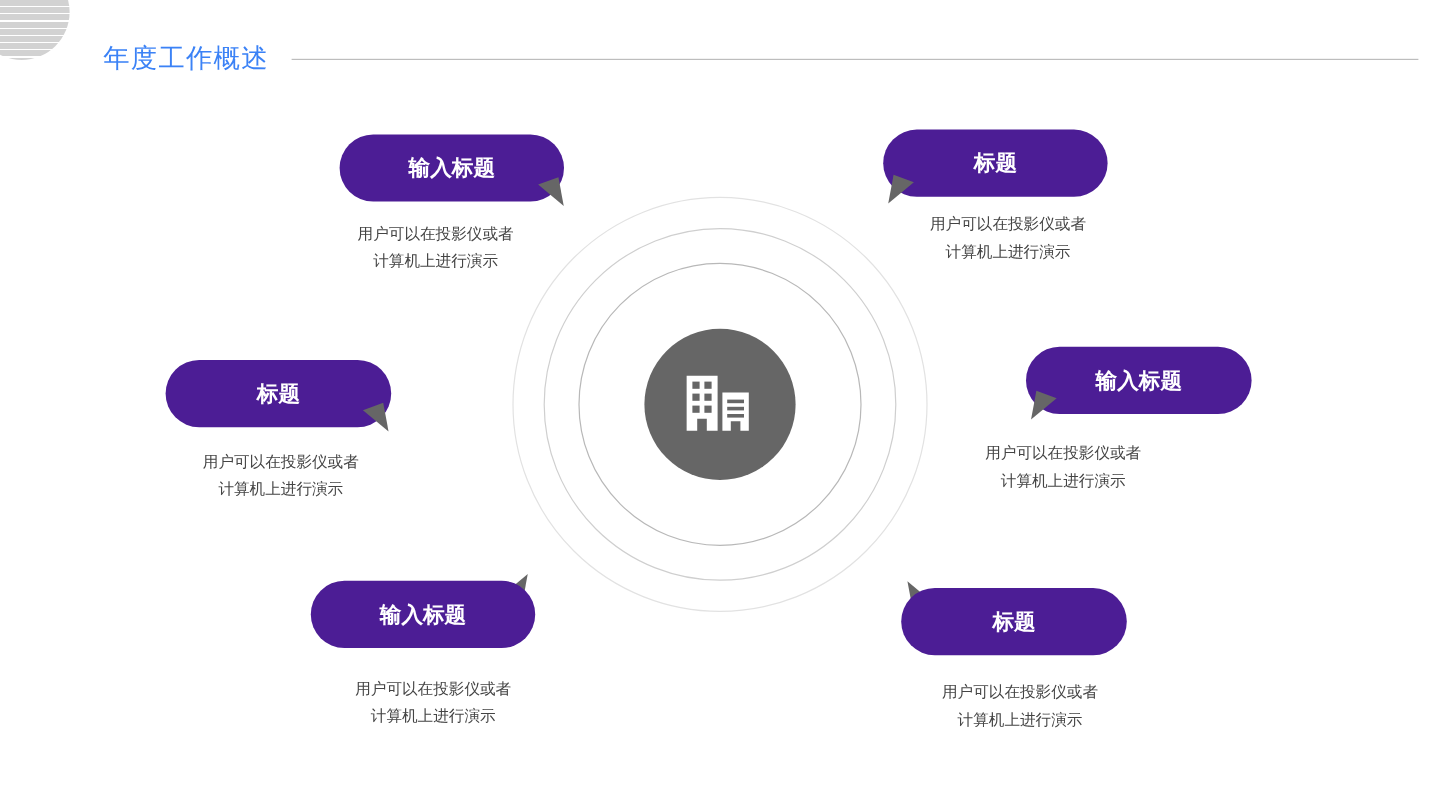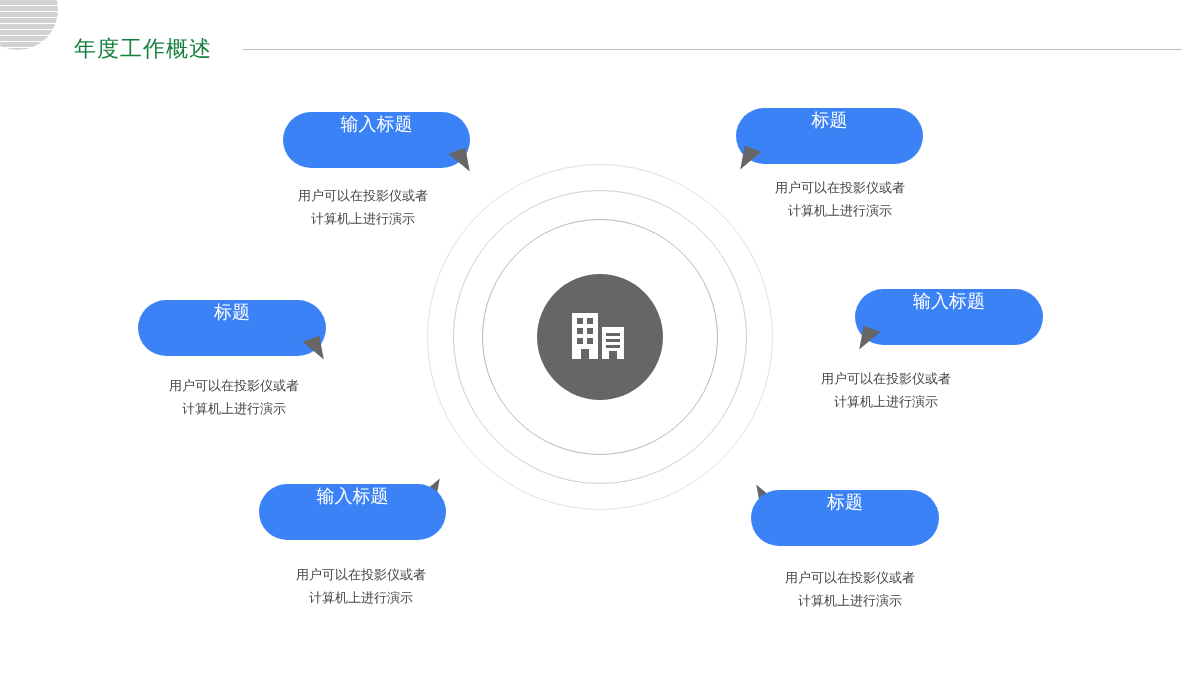--- a/index.html
+++ b/index.html
@@ -7,38 +7,38 @@
     width:1200px; height:675px; overflow:hidden; position:relative;
     background:#ffffff;
     font-family: "DejaVu Sans", "Liberation Sans", sans-serif;
   }
   .deco-circle {
     position:absolute; left:-22px; top:-30px; width:80px; height:80px;
     border-radius:50%;
     background: repeating-linear-gradient(to bottom, #d2d2d2 0px, #d2d2d2 5px, #ffffff 5px, #ffffff 6px);
   }
   .page-title {
-    position:absolute; left:74px; top:34px; font-size:22px; color:#15803d; letter-spacing:1px;
+    position:absolute; left:86px; top:34px; font-size:22px; color:#3b82f6; letter-spacing:1px;
   }
   .title-rule {
     position:absolute; left:243px; top:49px; width:939px; height:1px; background:#bdbdbd;
   }
   .ring {
     position:absolute; border-radius:50%; box-sizing:border-box;
   }
   .ring-outer { left:427px; top:164px; width:346px; height:346px; border:1px solid #e2e2e2; }
   .ring-mid { left:453px; top:190px; width:294px; height:294px; border:1px solid #cfcfcf; }
   .ring-inner { left:482px; top:219px; width:236px; height:236px; border:1px solid #b8b8b8; }
   .core {
     position:absolute; left:537px; top:274px; width:126px; height:126px; border-radius:50%;
     background:#666666; display:flex; align-items:center; justify-content:center;
   }
   .bubble {
-    position:absolute; height:56px; border-radius:28px; background:#3b82f6;
-    color:#ffffff; font-size:18px; display:flex; justify-content:center;
+    position:absolute; height:56px; border-radius:28px; background:#4c1d95;
+    color:#ffffff; font-size:18px; display:flex; align-items:center; justify-content:center;font-weight:bold;
   }
   .tail { position:absolute; width:0; height:0; }
   .desc {
     position:absolute; width:200px; text-align:center; font-size:13px; line-height:23px; color:#444;
   }
 </style>
 </head>
 <body>
 
 <div class="deco-circle"></div>

